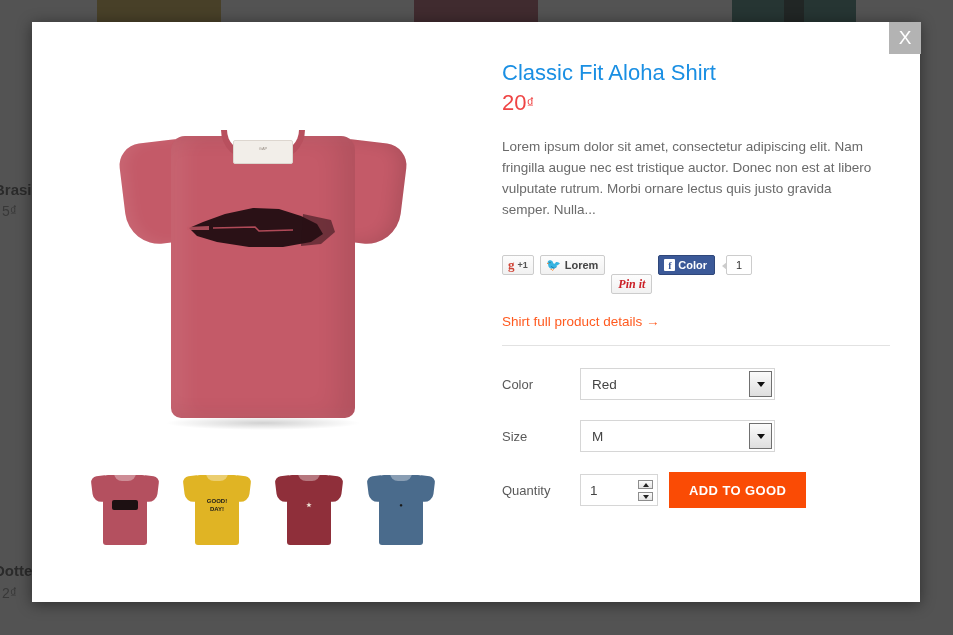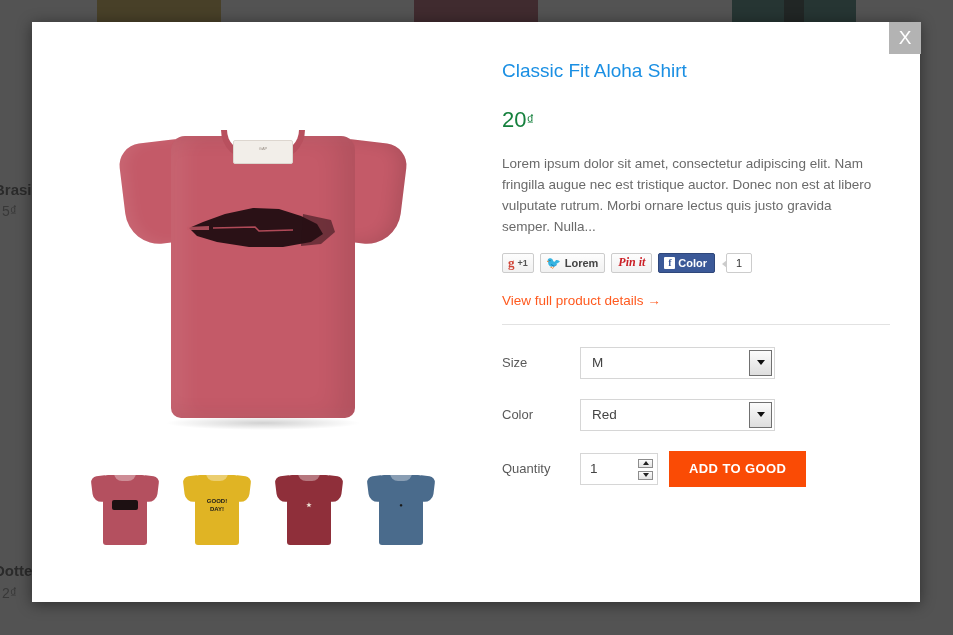--- a/index.html
+++ b/index.html
@@ -128,45 +128,45 @@
     position: absolute; left: 18px; top: 26px; width: 30px; height: 22px;
     font-size: 6px; font-weight: bold; color: #1b1b1b; text-align: center;
     line-height: 8px; display: flex; align-items: center; justify-content: center;
   }
 
   
   #info {
     flex: 1; padding: 38px 30px 20px 8px;
   }
   #product-title {
-    color: #1a8fe3; font-size: 19px; font-weight: normal;
-    margin: 0 0 24px 0; line-height: 1.2;
+    color: #1a8fe3; font-size: 22px; font-weight: normal;
+    margin: 0 0 4px 0; line-height: 1.2;
   }
   #product-price {
-    color: #15803d; font-size: 22px; margin: 0 0 20px 0;
+    color: #ef4444; font-size: 22px; margin: 0 0 20px 0;
   }
   #product-price .cur { font-size: 15px; vertical-align: 2px; }
   #product-desc {
     color: #6a6a6a; font-size: 13.5px; line-height: 21px;
     margin: 0 0 16px 0; max-width: 375px;
   }
 
   
   #social { display: flex; align-items: center; gap: 6px; margin-bottom: 18px; }
   .sbtn {
     height: 20px; border: 1px solid #ccc; border-radius: 2px;
     background: linear-gradient(#fdfdfd,#f1f1f1);
     display: inline-flex; align-items: center; gap: 3px;
     padding: 0 6px; font-size: 11px; font-weight: bold; color: #444;
     cursor: pointer; white-space: nowrap;
   }
   .sbtn.gplus { color: #d04437; font-family: "Liberation Serif", serif; font-size: 13px; padding: 0 5px; }
   .sbtn.gplus .plus { font-size: 9px; color: #555; font-family: "Liberation Sans", sans-serif; }
   .sbtn.tweet .bird { color: #2fa7e0; font-size: 12px; }
-  .sbtn.pin { color: #cb2027; font-family: "Liberation Serif", serif; font-style: italic; font-size: 12px; }
+  .sbtn.pin { color: #cb2027; font-family: "Liberation Serif", serif; font-style: italic; font-size: 12px; margin-top: 38px; }
   .sbtn.fb {
     background: #3b5998; border-color: #2f477a; color: #fff; padding: 0 7px 0 5px;
   }
   .sbtn.fb .f {
     background: #fff; color: #3b5998; font-size: 10px; width: 11px; height: 12px;
     display: inline-flex; align-items: center; justify-content: center; border-radius: 1px;
     font-family: "Liberation Serif", serif;
   }
   .fbcount {
     height: 20px; min-width: 26px; border: 1px solid #ccc; border-radius: 2px;
@@ -344,38 +344,38 @@
       <div class="sbtn pin">
         <span>Pin it</span>
       </div>
       <div class="sbtn fb">
         <span class="f">f</span>
         <span>Color</span>
       </div>
       <div class="fbcount">1</div>
     </div>
 
-    <a id="details-link">View full product details →</a>
+    <a id="details-link">Shirt full product details →</a>
 
     <div id="divider"></div>
 
     <div id="option-rows">
+        <div class="frow">
+          <div class="flabel">Color</div>
+          <div class="nselect">
+            <span class="val">Red</span>
+            <span class="arrowbox">
+              <i></i>
+            </span>
+          </div>
+        </div>
         <div class="frow">
           <div class="flabel">Size</div>
           <div class="nselect">
             <span class="val">M</span>
-            <span class="arrowbox">
-              <i></i>
-            </span>
-          </div>
-        </div>
-        <div class="frow">
-          <div class="flabel">Color</div>
-          <div class="nselect">
-            <span class="val">Red</span>
             <span class="arrowbox">
               <i></i>
             </span>
           </div>
         </div>
       </div>
 
     <div class="frow">
       <div class="flabel">Quantity</div>
       <div class="qtybox">

